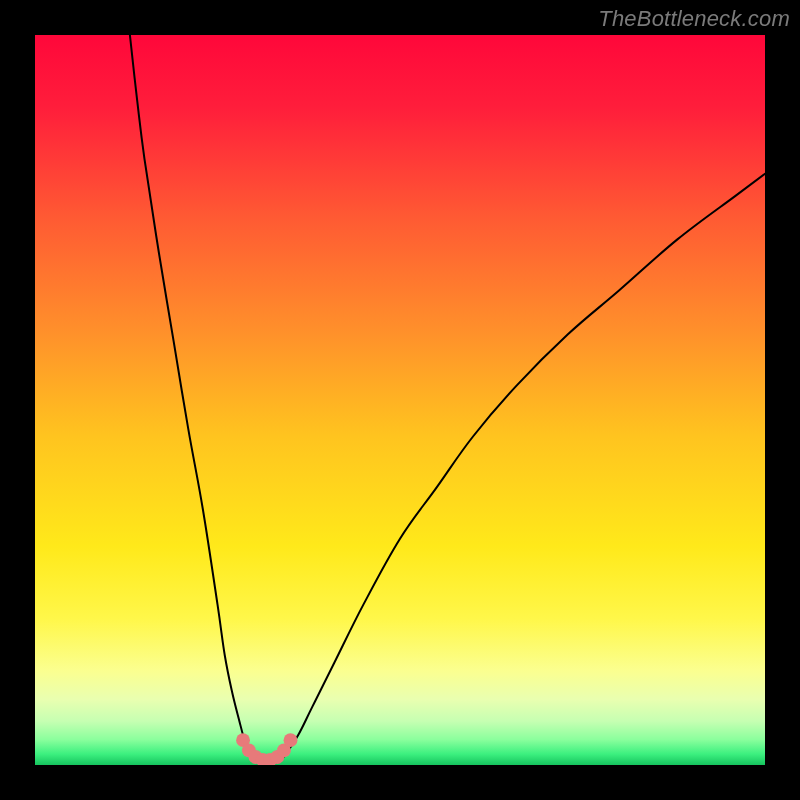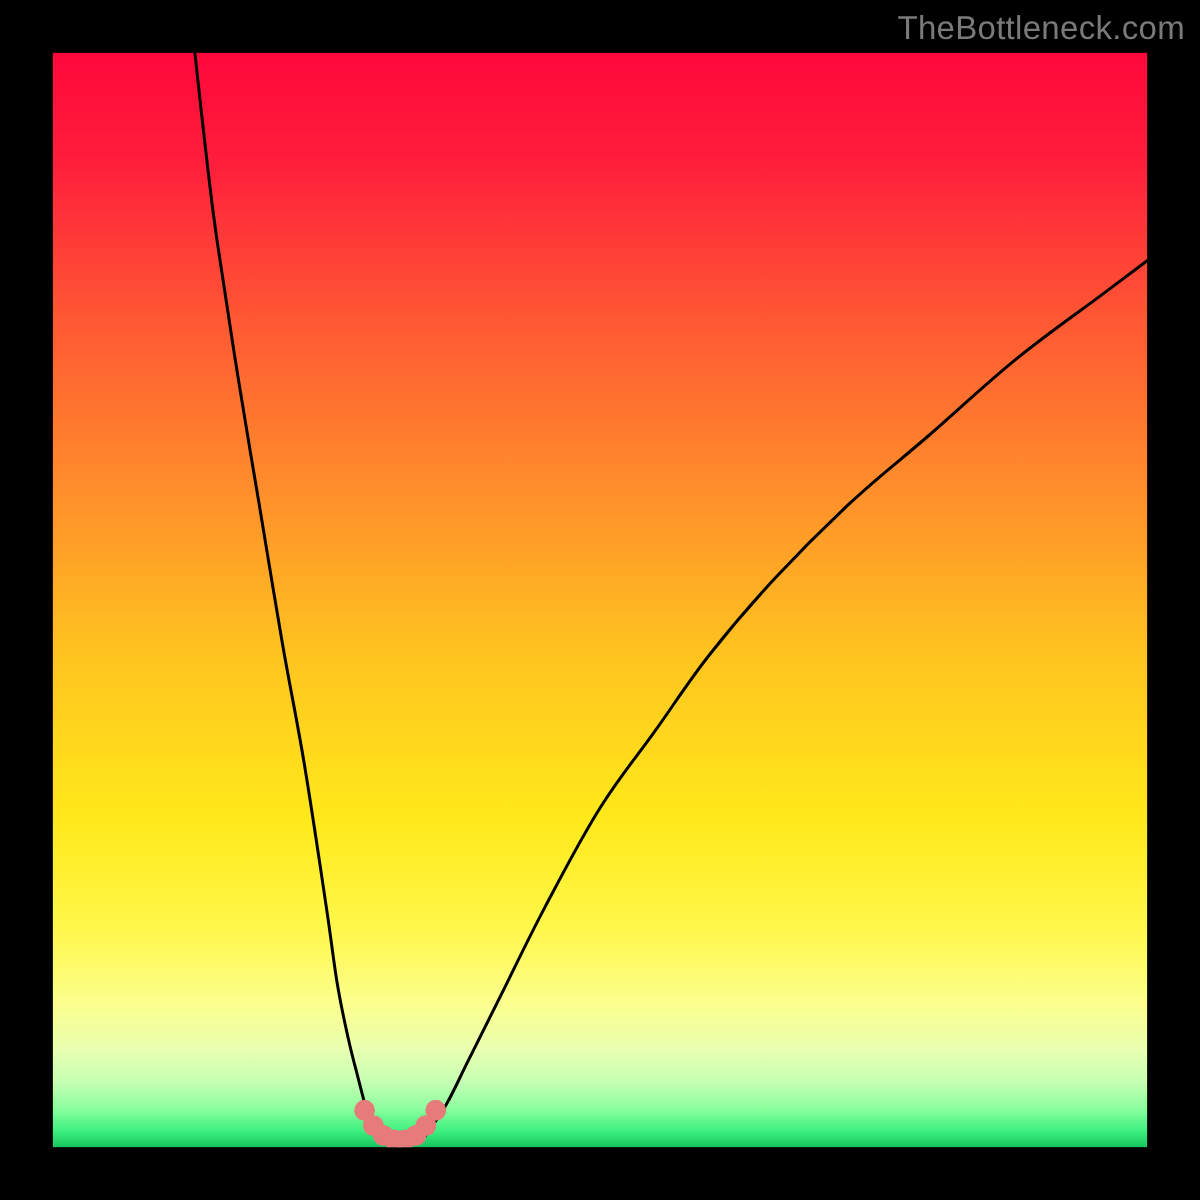--- a/index.html
+++ b/index.html
@@ -9,20 +9,21 @@
     height: 800px;
     background: #ffffff;
     font-family: Arial, Helvetica, sans-serif;
     overflow: hidden;
   }
   .stage {
     position: relative;
     width: 800px;
     height: 800px;
     background: #000000;
+    font-style: italic;
   }
   .plot-area {
     position: absolute;
     left: 35px;
     top: 35px;
     width: 730px;
     height: 730px;
     overflow: hidden;
   }
   .gradient-bg {

